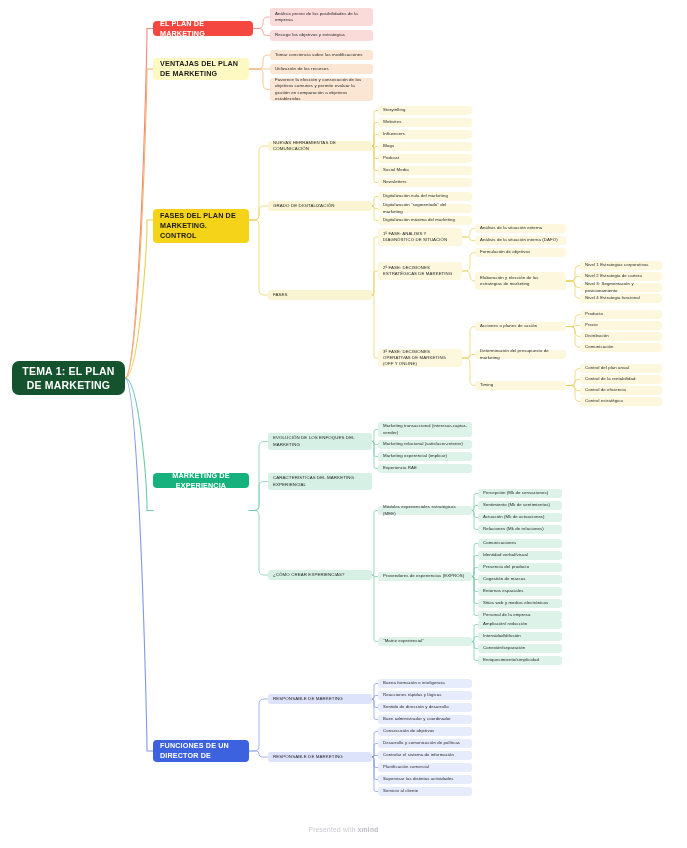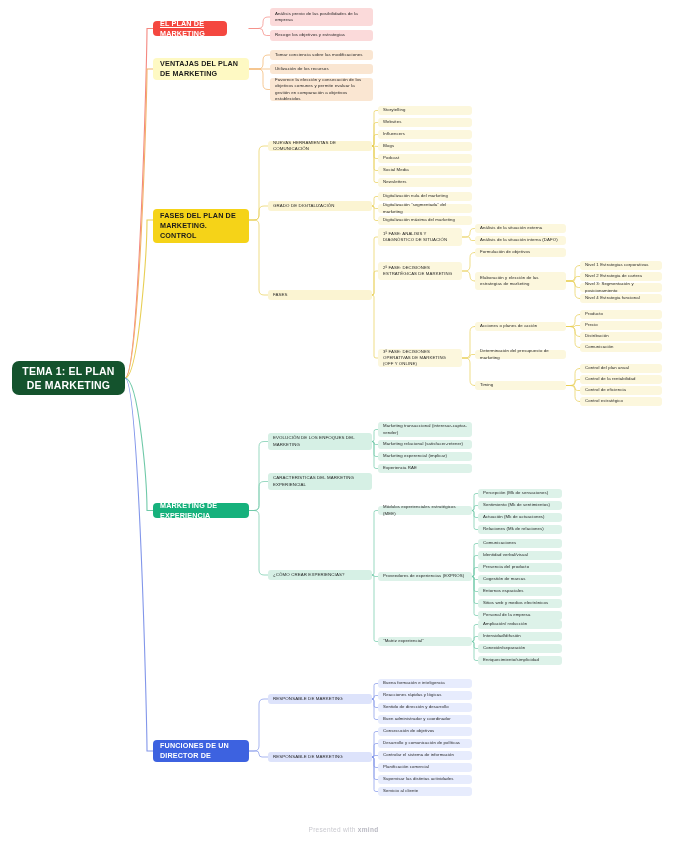--- a/index.html
+++ b/index.html
@@ -143,21 +143,21 @@
       <path d="M372,757 L373.25,757 Q374,757 374,756.25 L374,756.25 Q374,755.5 374.75,755.5 L378,755.5" fill="none" stroke="#8296ea" stroke-width="0.7" stroke-linecap="round"></path>
       <path d="M372,757 L372,757 Q374,757 374,759 L374,765.5 Q374,767.5 376,767.5 L378,767.5" fill="none" stroke="#8296ea" stroke-width="0.7" stroke-linecap="round"></path>
       <path d="M372,757 L372,757 Q374,757 374,759 L374,777.5 Q374,779.5 376,779.5 L378,779.5" fill="none" stroke="#8296ea" stroke-width="0.7" stroke-linecap="round"></path>
       <path d="M372,757 L372,757 Q374,757 374,759 L374,789.5 Q374,791.5 376,791.5 L378,791.5" fill="none" stroke="#8296ea" stroke-width="0.7" stroke-linecap="round"></path>
     </svg>
 
   <div class="node root" style="left:12px;top:361px;width:113px;height:34px;">
     <span>TEMA 1: EL PLAN DE MARKETING</span>
   </div>
 
-  <div class="node main red" style="left:153px;top:21px;width:74px;height:15px;text-decoration:underline;">
+  <div class="node main red" style="left:153px;top:21px;width:100px;height:15px;">
     <span>EL PLAN DE MARKETING</span>
   </div>
   <div class="node sub red" style="left:270px;top:8px;width:103px;height:18px;">
     <span>Análisis previo de las posibilidades de la empresa</span>
   </div>
   <div class="node sub red" style="left:270px;top:30px;width:103px;height:11px;">
     <span>Recoge los objetivos y estrategias</span>
   </div>
 
   <div class="node main orange" style="left:153px;top:58px;width:96px;height:22px;">
@@ -282,21 +282,21 @@
   <div class="node leaf yellow" style="left:580px;top:375px;width:82px;height:9px;">
     <span>Control de la rentabilidad</span>
   </div>
   <div class="node leaf yellow" style="left:580px;top:386px;width:82px;height:9px;">
     <span>Control de eficiencia</span>
   </div>
   <div class="node leaf yellow" style="left:580px;top:397px;width:82px;height:9px;">
     <span>Control estratégico</span>
   </div>
 
-  <div class="node main green" style="left:153px;top:503px;width:96px;height:15px;">
+  <div class="node main green" style="left:153px;top:473px;width:96px;height:15px;text-align:center;">
     <span>MARKETING DE EXPERIENCIA</span>
   </div>
 
   <div class="node sub green" style="left:268px;top:433px;width:104px;height:17px;">
     <span>EVOLUCIÓN DE LOS ENFOQUES DEL MARKETING</span>
   </div>
   <div class="node leaf green" style="left:378px;top:422px;width:94px;height:15px;">
     <span>Marketing transaccional (interesar-captar-vender)</span>
   </div>
   <div class="node leaf green" style="left:378px;top:440px;width:94px;height:9px;">

